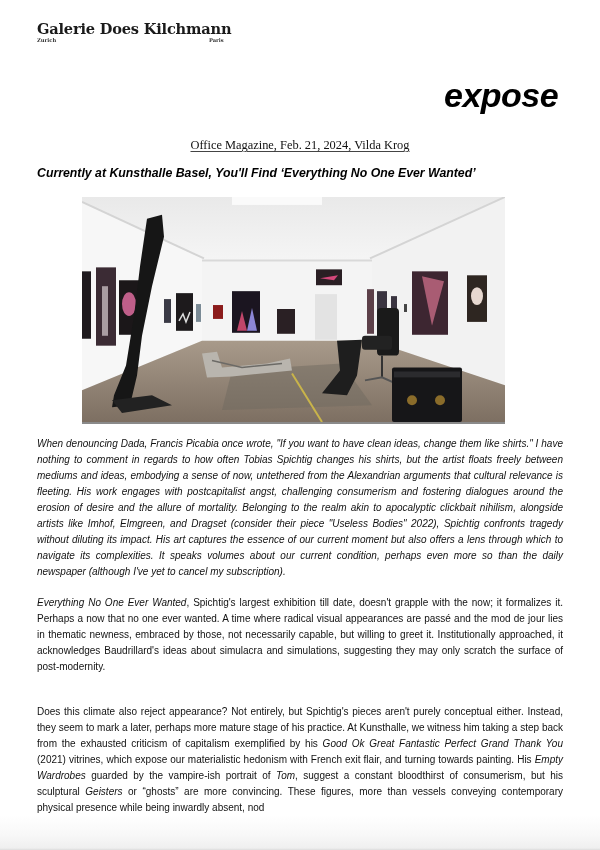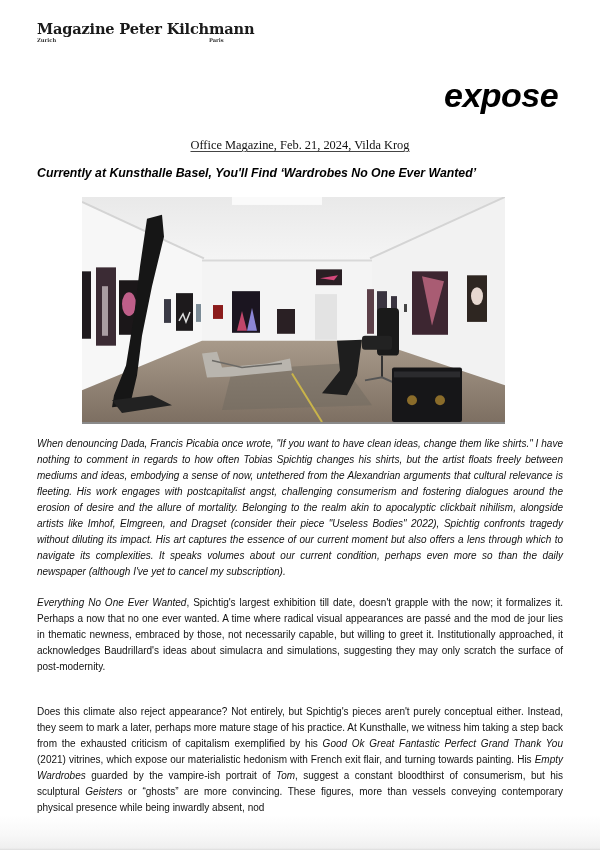--- a/index.html
+++ b/index.html
@@ -97,34 +97,34 @@
     .p2 { top: 595px; }
     .p3 { top: 704px; }
     .p2 em, .p3 em { }
   </style>
 </head>
 <body>
 
 <div class="page">
 
   <div class="logo">
-    <div class="logo-name">Magazine Peter Kilchmann</div>
+    <div class="logo-name">Galerie Does Kilchmann</div>
     <div class="logo-cities">
       <span class="city-left">Zurich</span>
       <span class="city-right">Paris</span>
     </div>
   </div>
 
   <div class="masthead">expose</div>
 
   <div class="citation">
     <span>Office Magazine, Feb. 21, 2024, Vilda Krog</span>
   </div>
 
-  <div class="headline">Currently at Kunsthalle Basel, You'll Find ‘Wardrobes No One Ever Wanted’</div>
+  <div class="headline">Currently at Kunsthalle Basel, You'll Find ‘Everything No One Ever Wanted’</div>
 
   <div class="photo" title="Installation view of Tobias Spichtig's exhibition at Kunsthalle Basel: a white gallery with paintings on the walls, a tall black draped sculpture, a silver figure lying on the floor, a figure seated on an office chair, and a guitar amplifier">
     <svg viewBox="0 0 423 227" preserveAspectRatio="none">
       <defs>
         <linearGradient id="floorG" x1="0" y1="0" x2="0" y2="1">
           <stop offset="0" stop-color="#a89a8a"></stop>
           <stop offset="1" stop-color="#7d6f62"></stop>
         </linearGradient>
         <linearGradient id="ceilG" x1="0" y1="0" x2="0" y2="1">
           <stop offset="0" stop-color="#e9e9e9"></stop>

